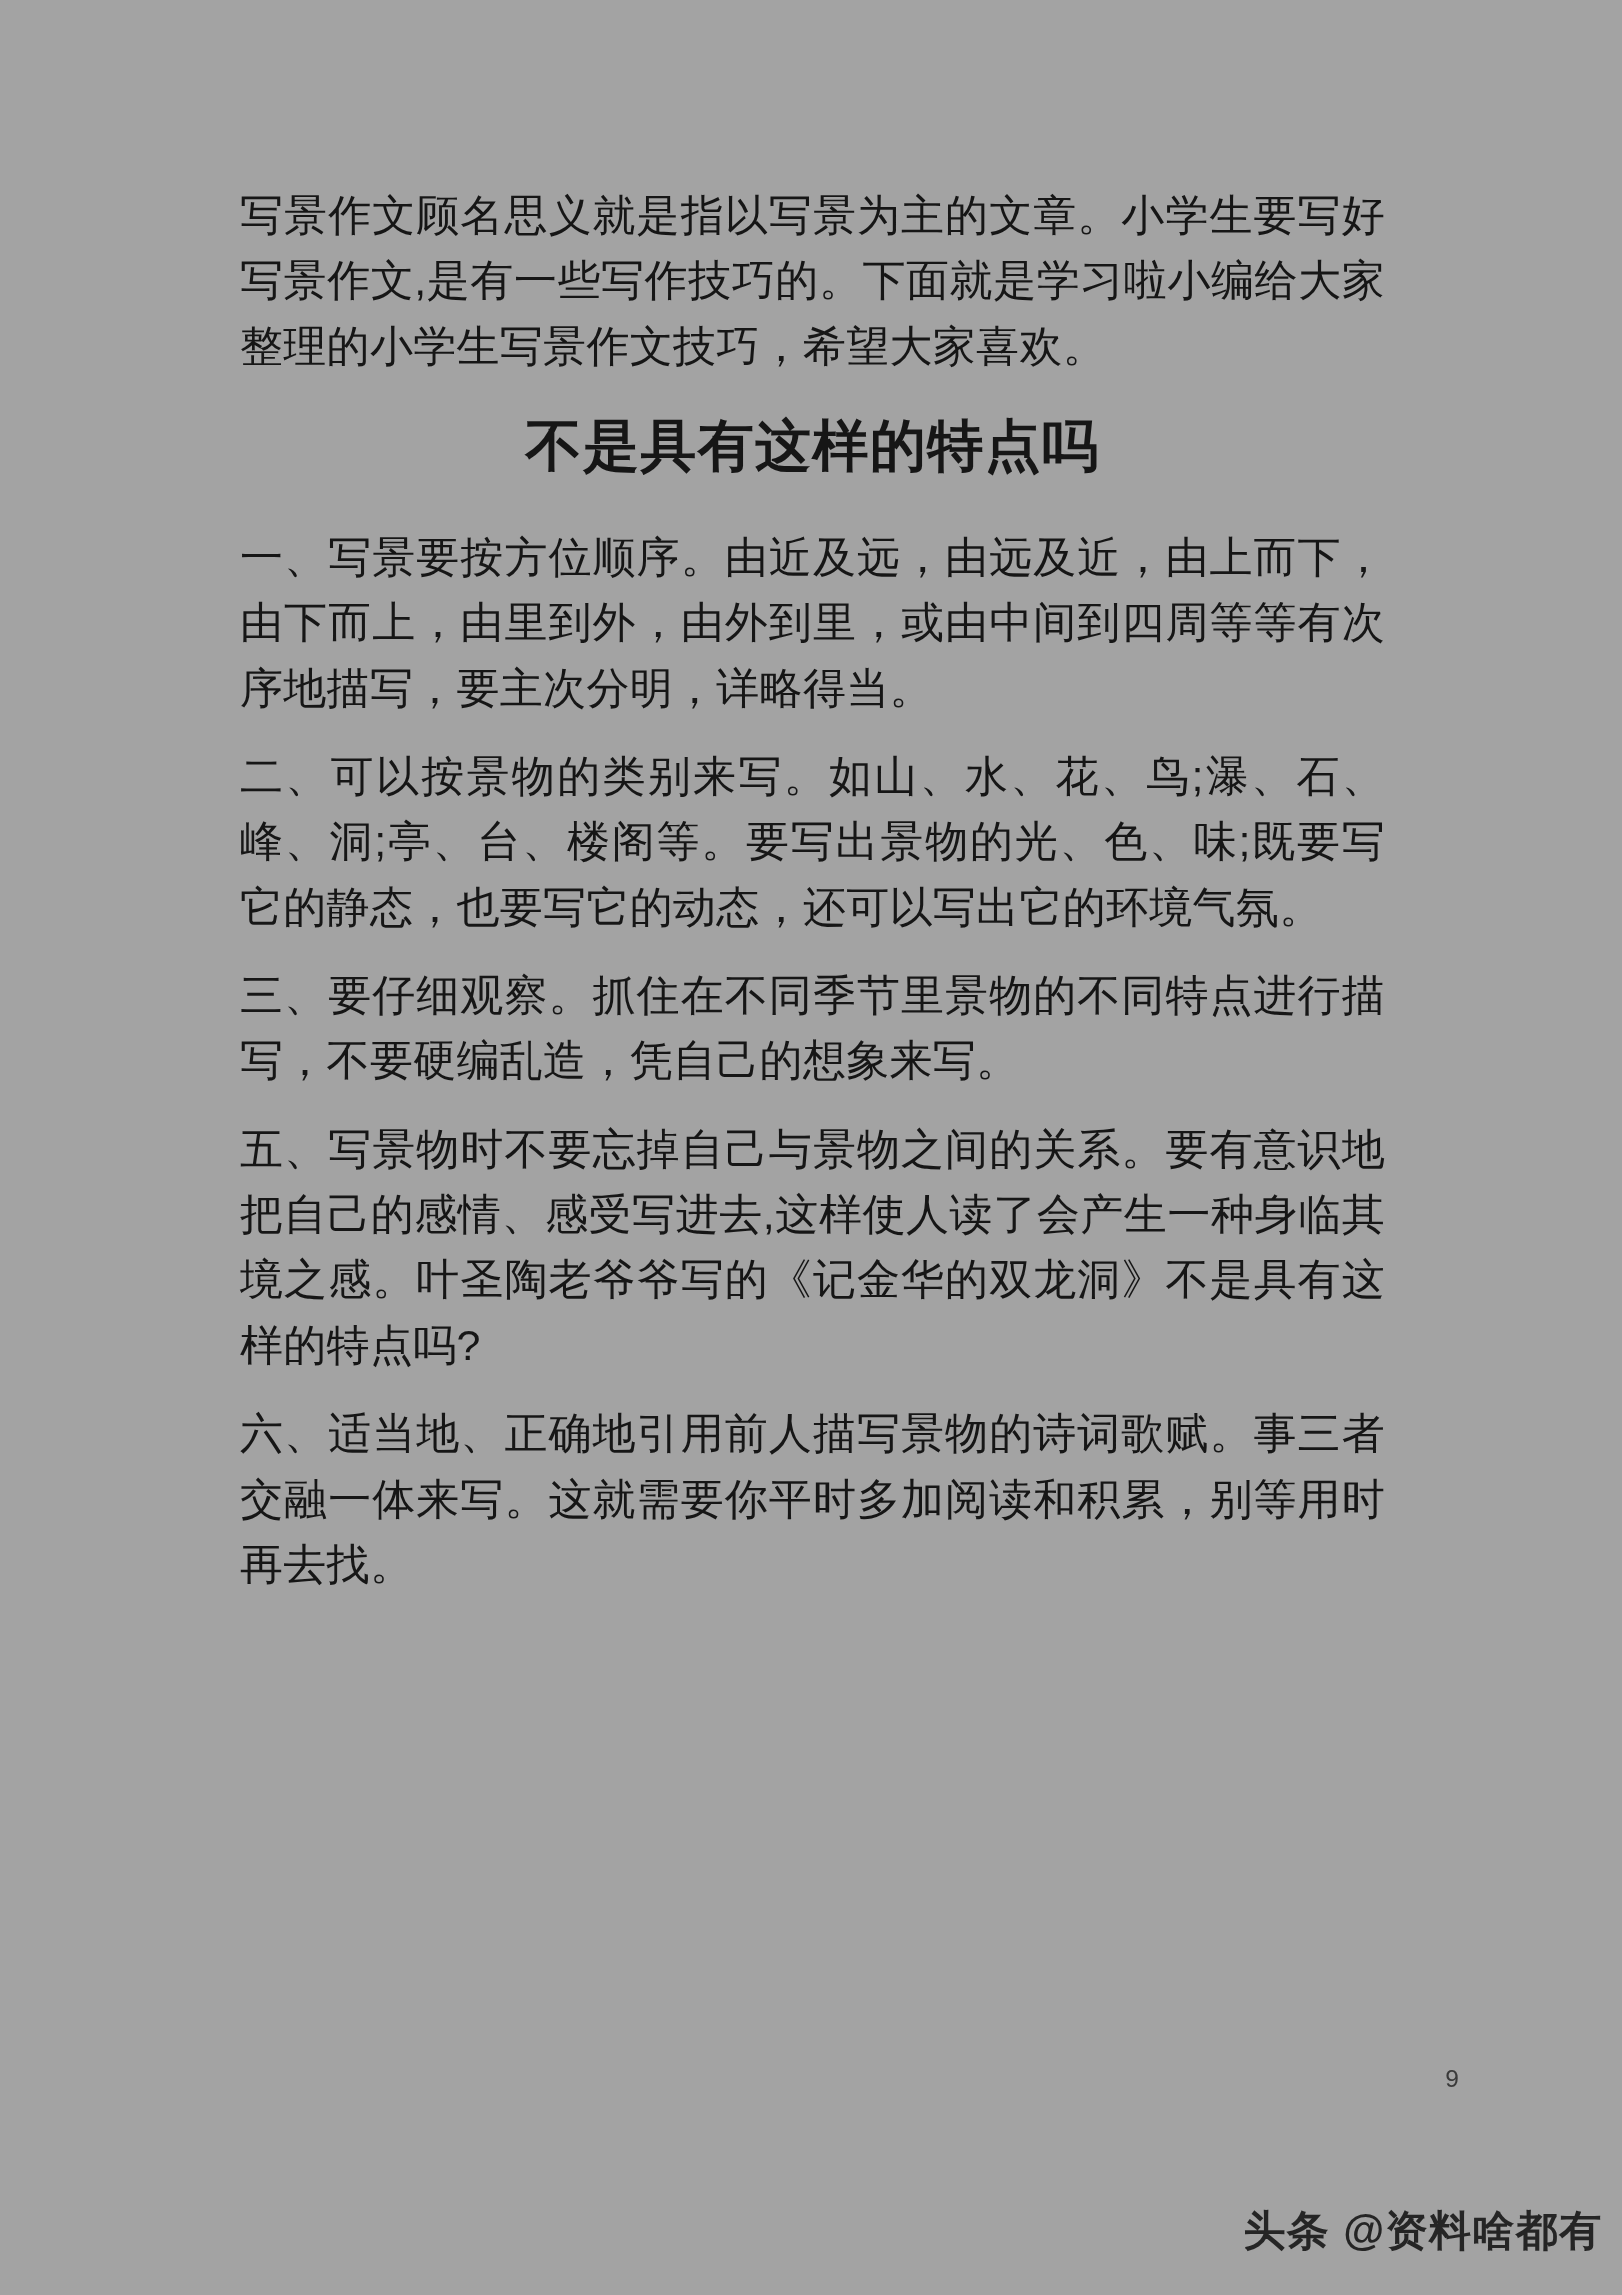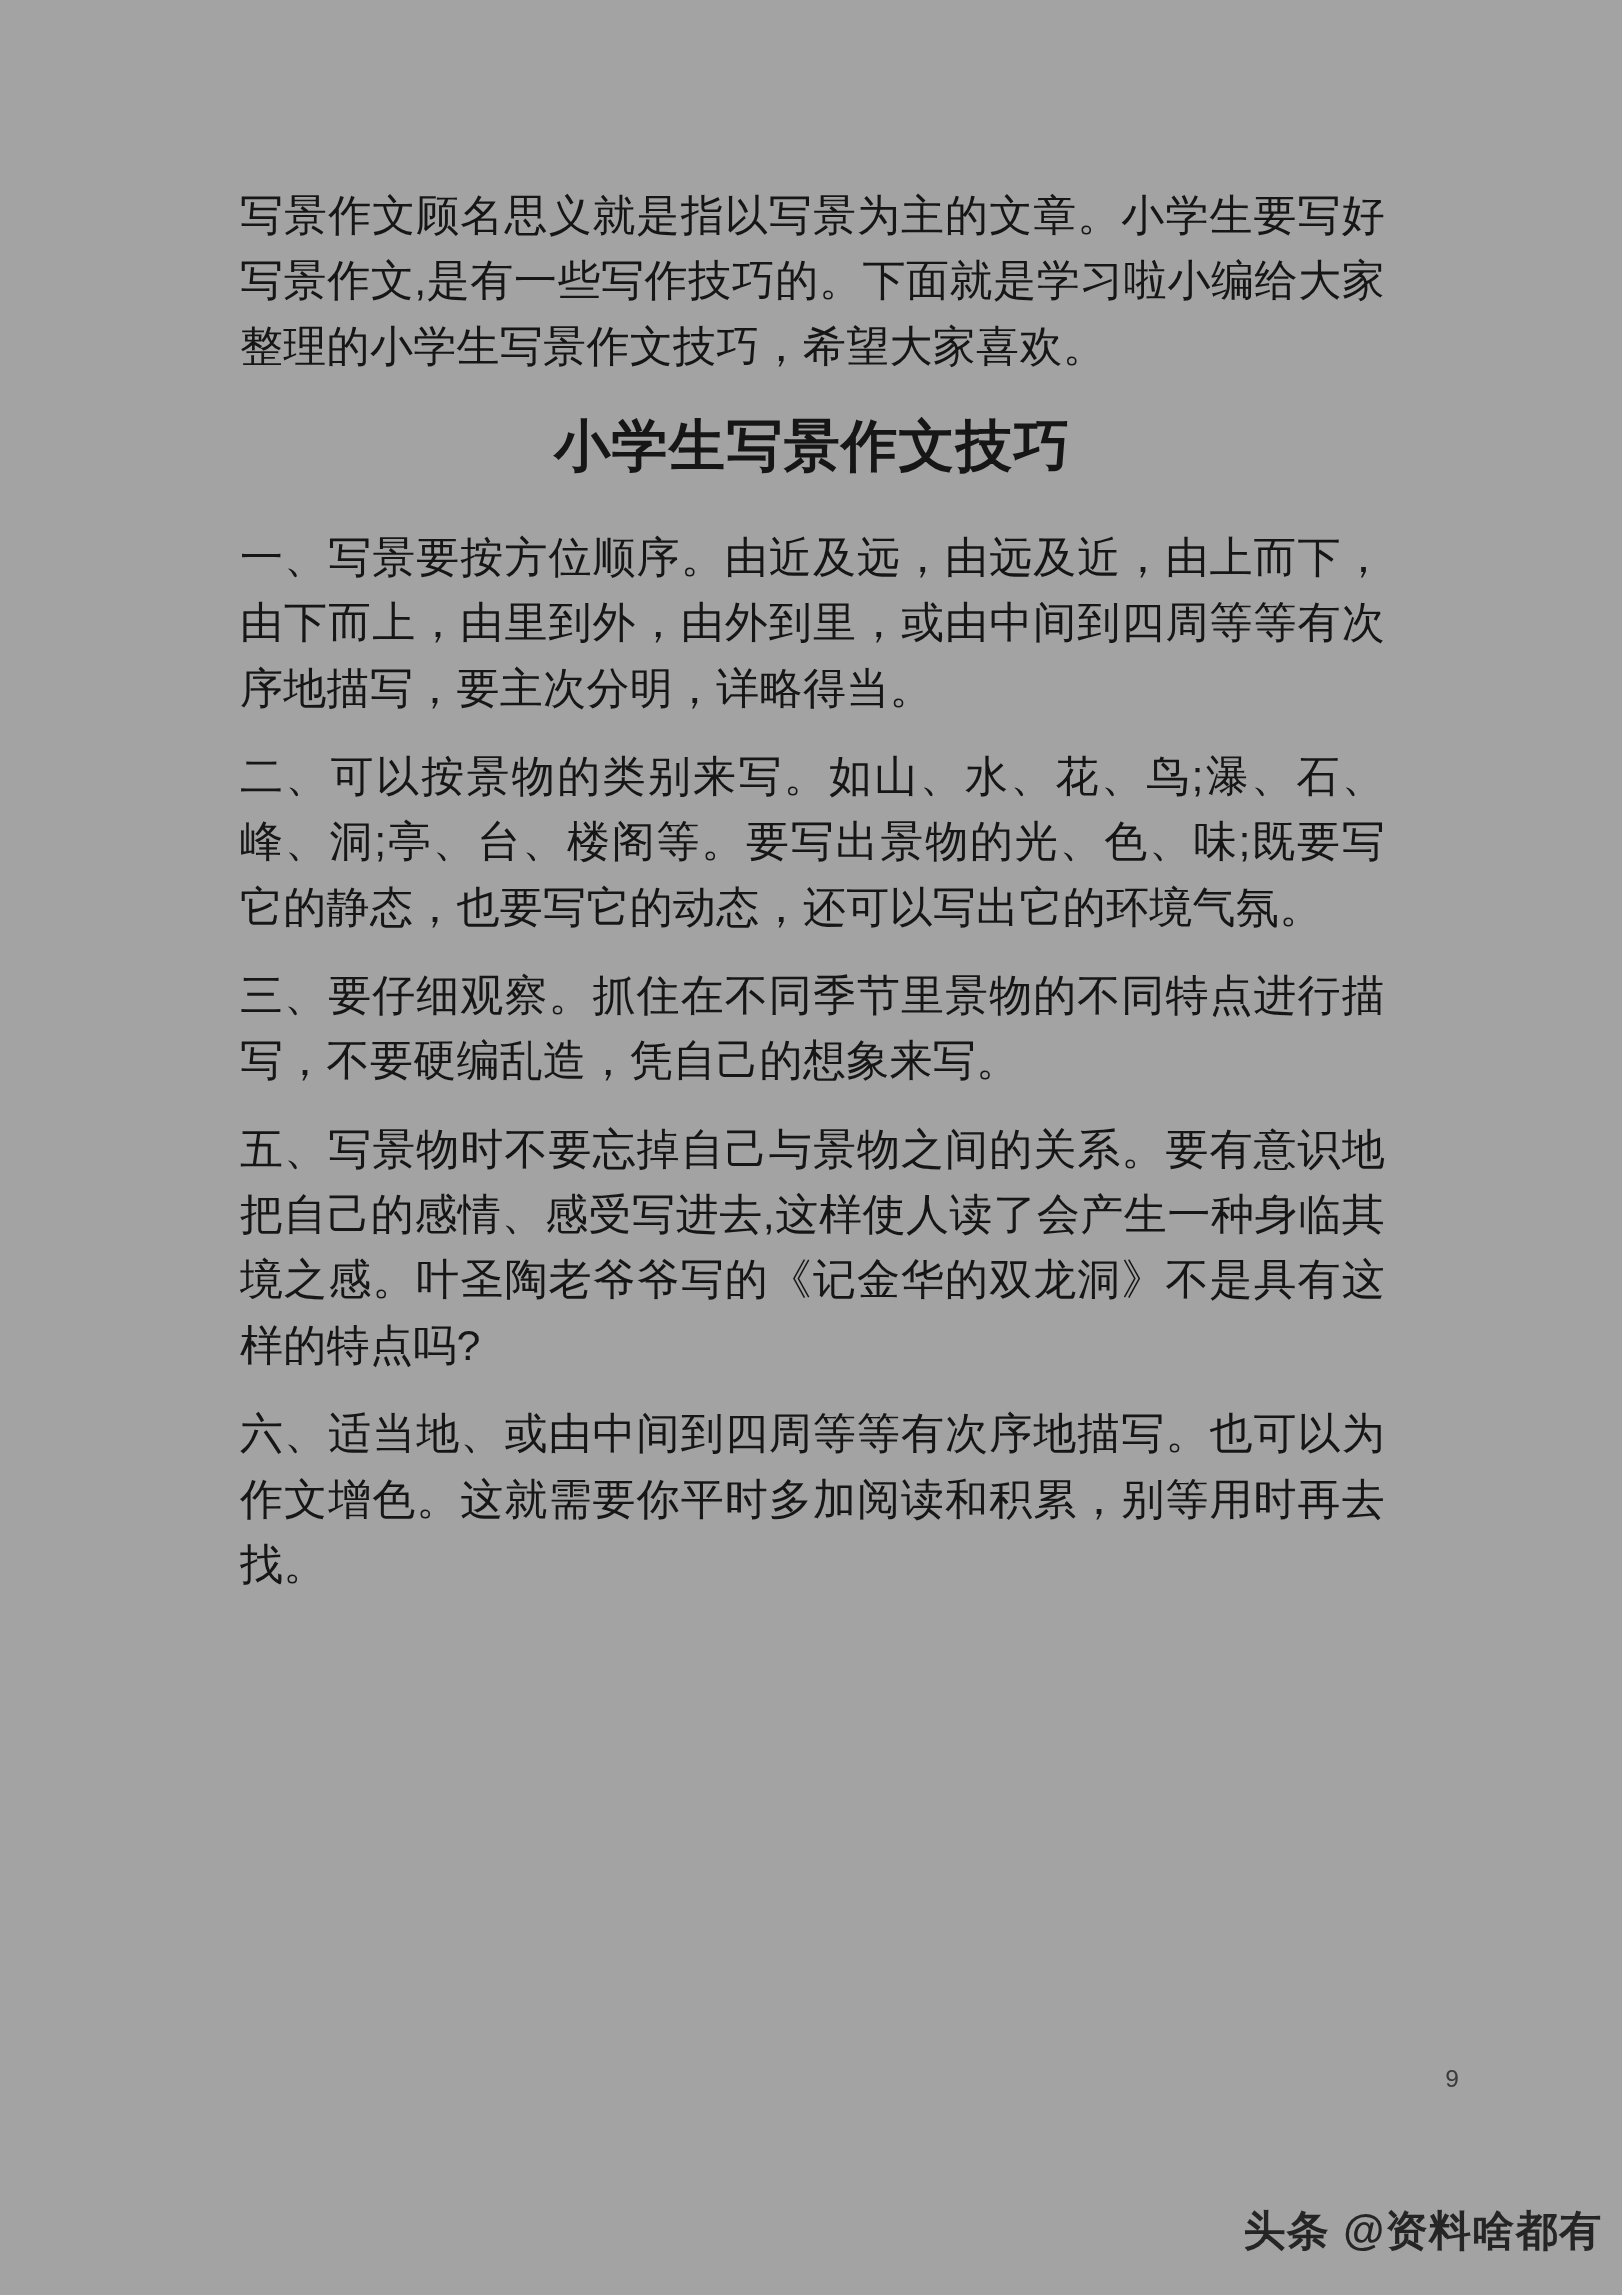--- a/index.html
+++ b/index.html
@@ -90,32 +90,32 @@
 </style>
 </head>
 <body>
 
 <div class="page">
 
   <div class="content">
 
     <p class="intro">写景作文顾名思义就是指以写景为主的文章。小学生要写好写景作文,是有一些写作技巧的。下面就是学习啦小编给大家整理的小学生写景作文技巧，希望大家喜欢。</p>
 
-    <h1 class="doc-title">小学生写景作文技巧</h1>
+    <h1 class="doc-title">不是具有这样的特点吗</h1>
 
     <p class="section">一、写景要按方位顺序。由近及远，由远及近，由上而下，由下而上，由里到外，由外到里，或由中间到四周等等有次序地描写，要主次分明，详略得当。</p>
 
     <p class="section">二、可以按景物的类别来写。如山、水、花、鸟;瀑、石、峰、洞;亭、台、楼阁等。要写出景物的光、色、味;既要写它的静态，也要写它的动态，还可以写出它的环境气氛。</p>
 
     <p class="section">三、要仔细观察。抓住在不同季节里景物的不同特点进行描写，不要硬编乱造，凭自己的想象来写。</p>
 
 
     <p class="section">五、写景物时不要忘掉自己与景物之间的关系。要有意识地把自己的感情、感受写进去,这样使人读了会产生一种身临其境之感。叶圣陶老爷爷写的《记金华的双龙洞》不是具有这样的特点吗?</p>
 
-    <p class="section">六、适当地、或由中间到四周等等有次序地描写。也可以为作文增色。这就需要你平时多加阅读和积累，别等用时再去找。</p>
+    <p class="section">六、适当地、正确地引用前人描写景物的诗词歌赋。事三者交融一体来写。这就需要你平时多加阅读和积累，别等用时再去找。</p>
 
   </div>
 
   <div class="page-number">9</div>
 
   <div class="watermark">头条 @资料啥都有</div>
 
 </div>
 
 

